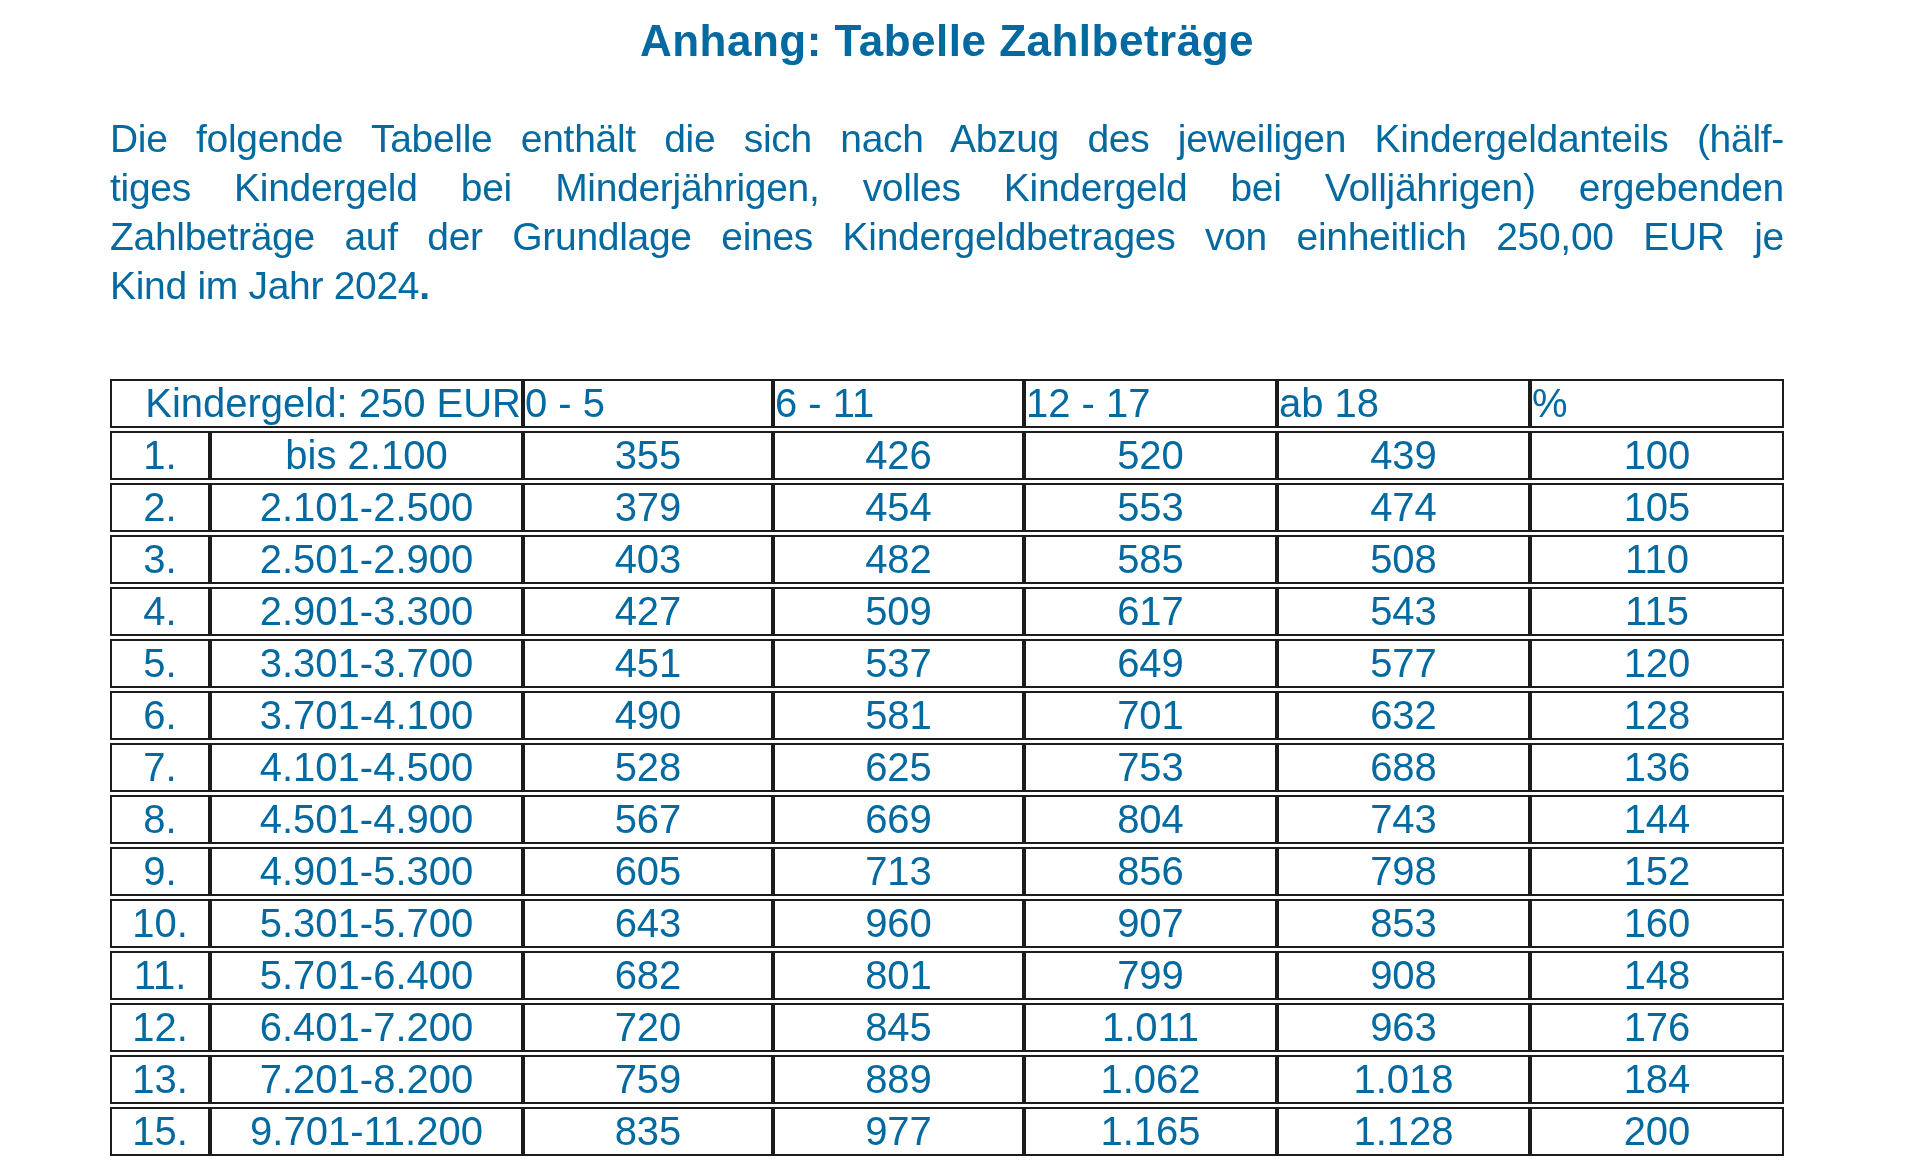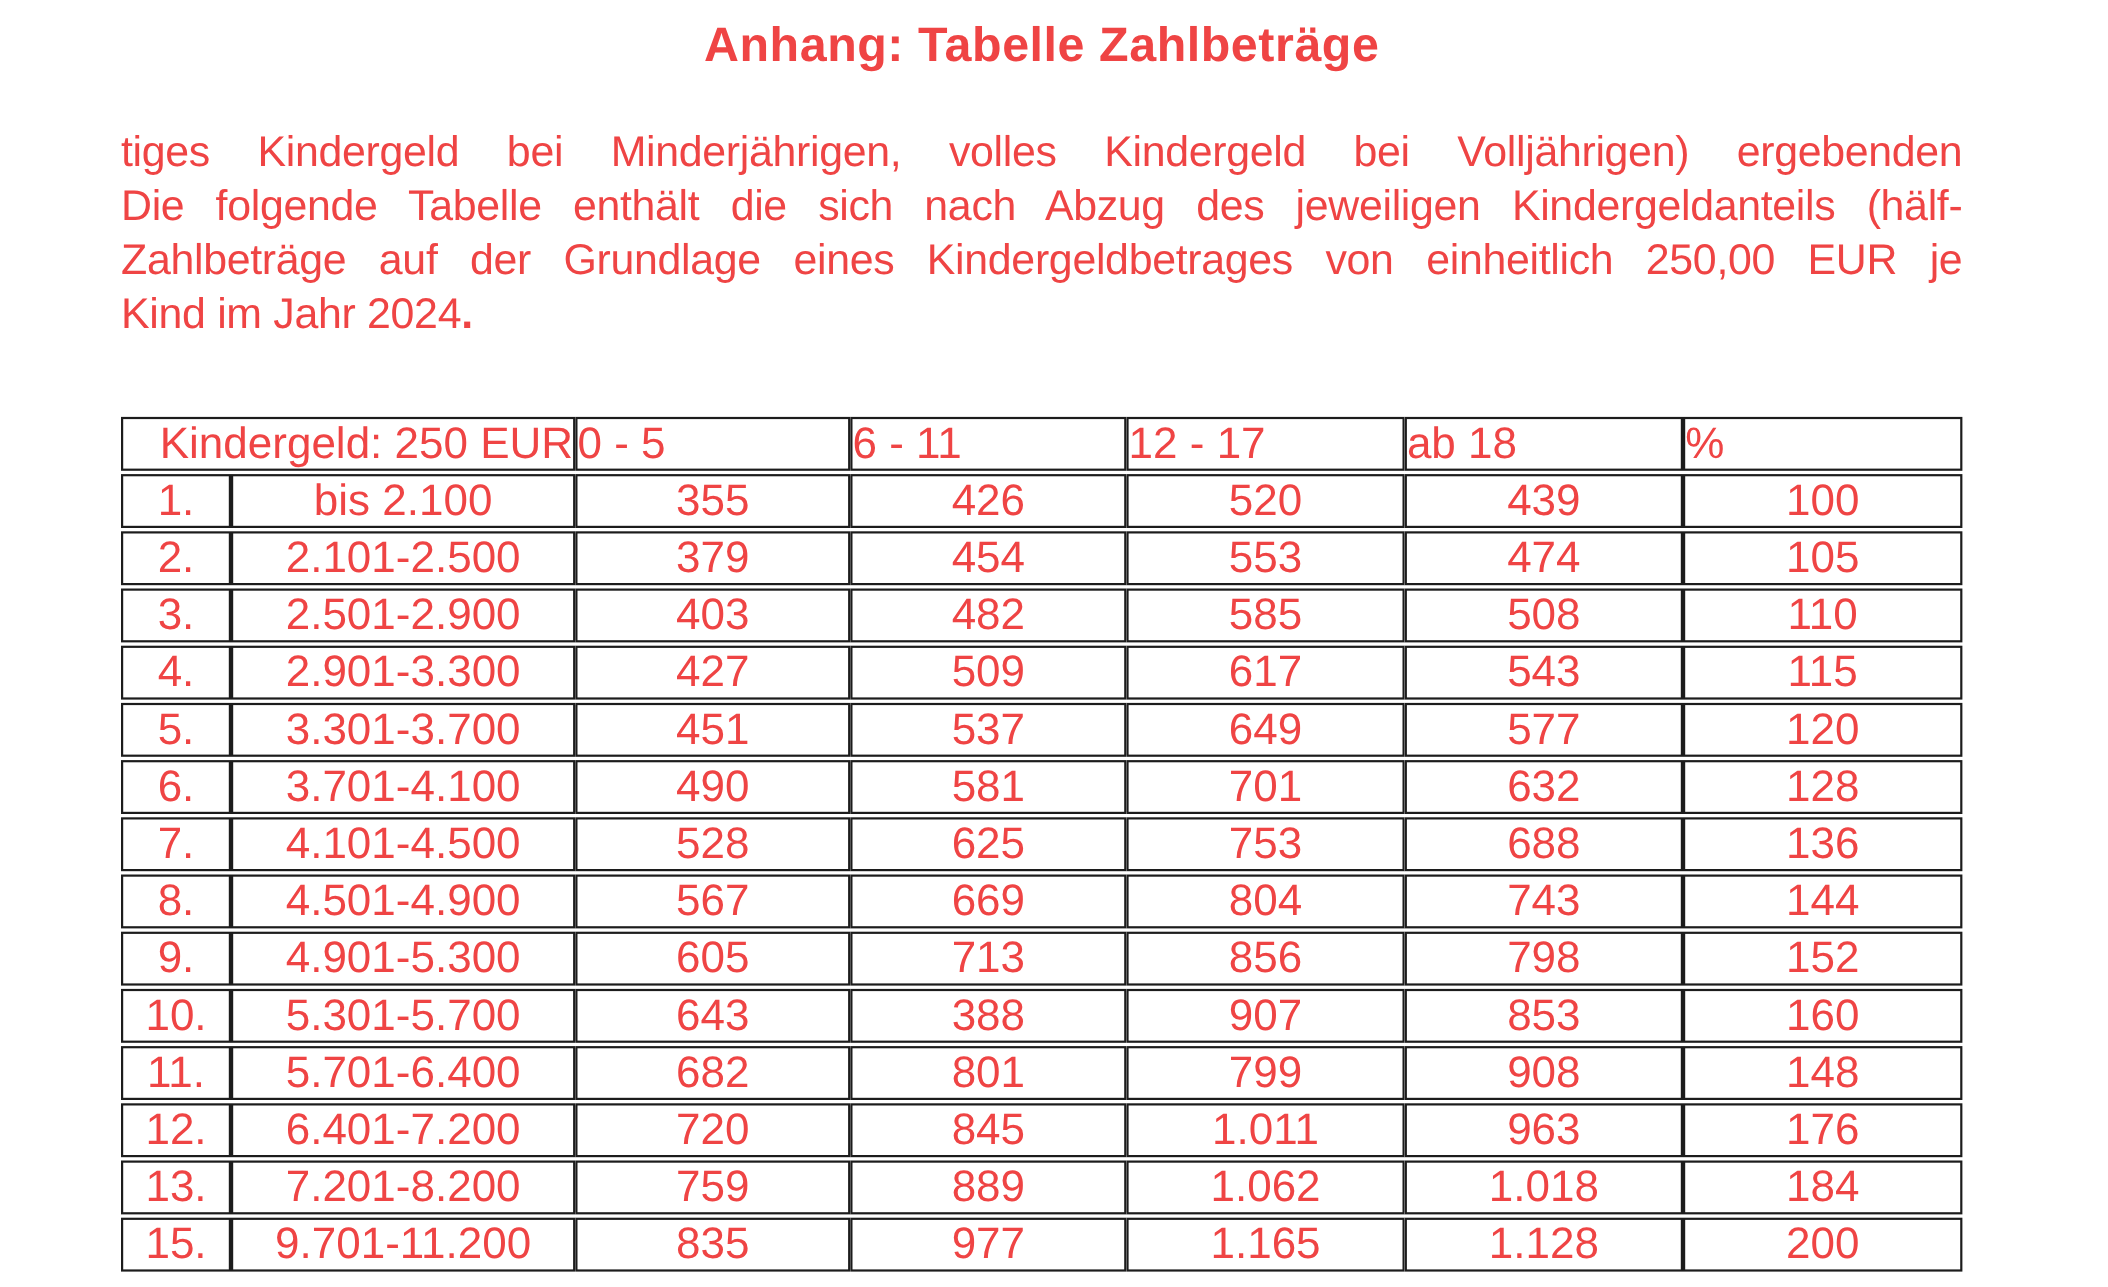--- a/index.html
+++ b/index.html
@@ -7,21 +7,21 @@
     padding: 0;
     background: #ffffff;
   }
   .viewport {
     position: relative;
     width: 1916px;
     height: 1170px;
     overflow: hidden;
     background: #ffffff;
     font-family: "Liberation Sans", sans-serif;
-    color: #ef4444;
+    color: #0369a1;
     border-radius: 31px;
   }
   .page {
     width: 1674px;
     margin-left: 110px;
     padding-top: 12px;
   }
   .title {
     margin: 0;
     font-size: 44px;
@@ -90,22 +90,22 @@
 </style>
 </head>
 <body>
 
 <div class="viewport">
   <div class="page">
 
     <h1 class="title">Anhang: Tabelle Zahlbeträge</h1>
 
     <div class="para">
+      <div class="pline">Die folgende Tabelle enthält die sich nach Abzug des jeweiligen Kindergeldanteils (hälf-</div>
       <div class="pline">tiges Kindergeld bei Minderjährigen, volles Kindergeld bei Volljährigen) ergebenden</div>
-      <div class="pline">Die folgende Tabelle enthält die sich nach Abzug des jeweiligen Kindergeldanteils (hälf-</div>
       <div class="pline">Zahlbeträge auf der Grundlage eines Kindergeldbetrages von einheitlich 250,00 EUR je</div>
       <div class="pline last">
         <span>Kind im Jahr 2024</span><span class="bold-period">.</span>
       </div>
     </div>
 
     <table class="zahltable">
       <colgroup>
         <col style="width:100px">
         <col style="width:313px">
@@ -263,21 +263,21 @@
 
   <tr>
     <td class="num-cell">10.</td>
     <td class="range-cell">
       <div class="range-wrap">
         <span>5.301-</span>
         <span>5.700</span>
       </div>
     </td>
     <td class="val-cell">643</td>
-    <td class="val-cell">388</td>
+    <td class="val-cell">960</td>
     <td class="val-cell">907</td>
     <td class="val-cell">853</td>
     <td class="val-cell">160</td>
   </tr>
 
   <tr>
     <td class="num-cell">11.</td>
     <td class="range-cell">
       <div class="range-wrap">
         <span>5.701-</span>

